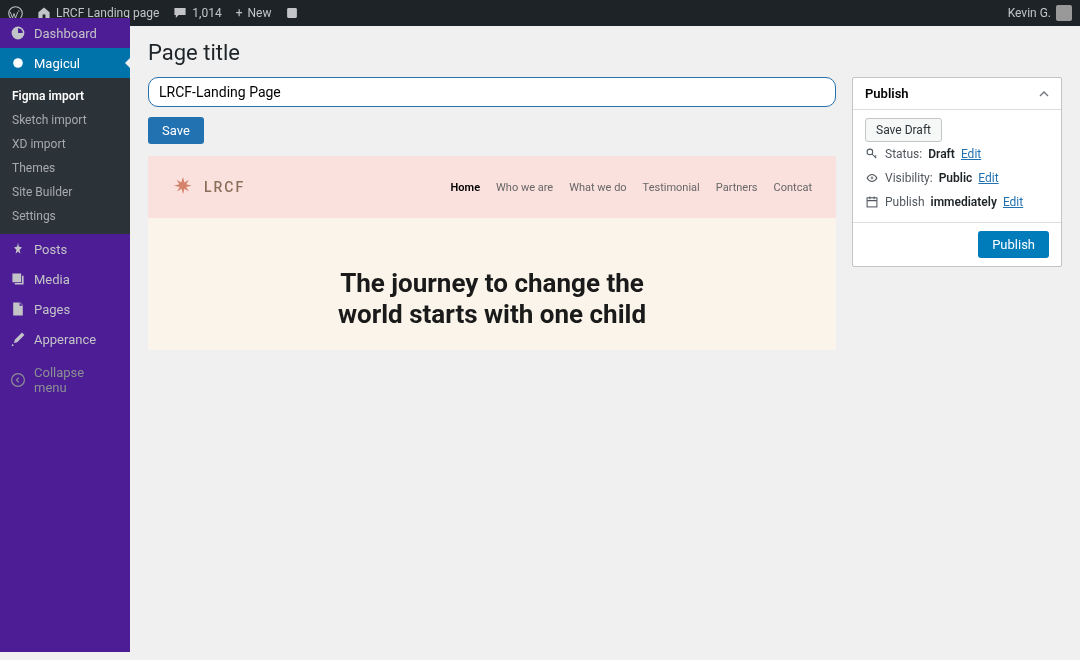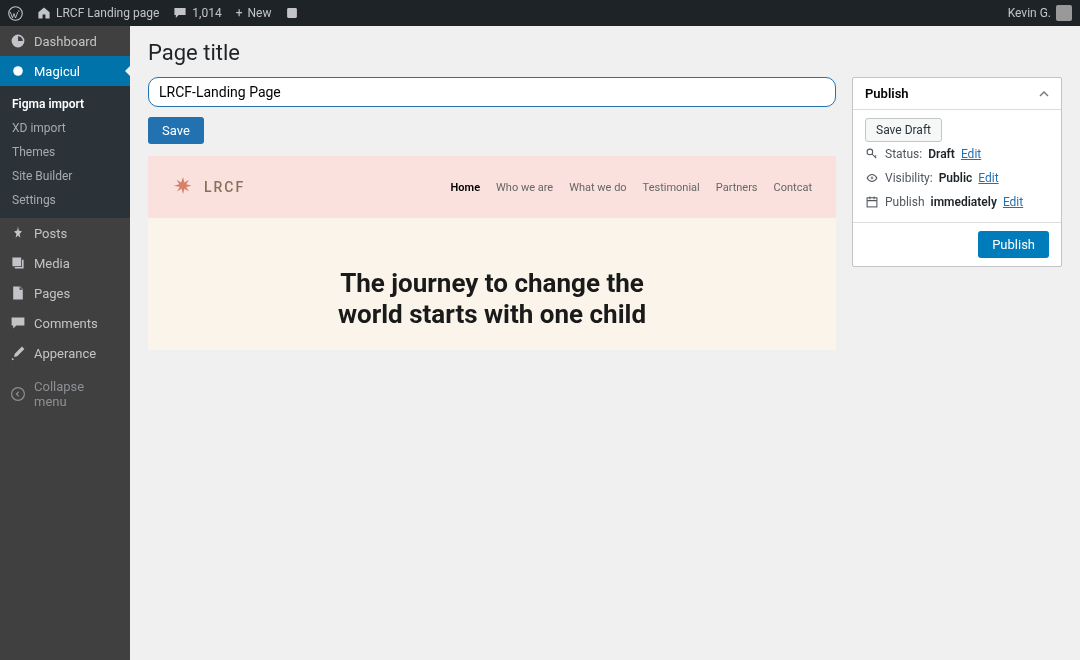--- a/index.html
+++ b/index.html
@@ -6,21 +6,21 @@
 body { background: #f0f0f1; width: 1080px; height: 660px; overflow: hidden; }
 
 
 .admin-bar { background: #1d2327; height: 26px; display: flex; align-items: center; padding: 0 8px; color: #c3c4c7; font-size: 12px; }
 .admin-bar-left { display: flex; align-items: center; gap: 14px; flex: 1; }
 .admin-bar-item { display: flex; align-items: center; gap: 5px; cursor: pointer; }
 .admin-bar-right { display: flex; align-items: center; gap: 6px; }
 .avatar-sm { width: 16px; height: 16px; background: #999; border-radius: 2px; }
 
 
-.sidebar { position: absolute; top: 26px; left: 0; width: 130px; height: 634px; background: #404040; color: #c3c4c7; font-size: 13px; }
+.sidebar { position: absolute; top: 18px; left: 0; width: 130px; height: 634px; background: #4c1d95; color: #c3c4c7; font-size: 13px; }
 .side-item { display: flex; align-items: center; gap: 8px; padding: 7px 10px; cursor: pointer; }
 .side-item.active { background: #0073aa; color: #fff; position: relative; }
 .side-item.active::after { content: ''; position: absolute; right: 0; top: 50%; transform: translateY(-50%); border: 5px solid transparent; border-right-color: #f0f0f1; }
 .side-sub { background: #2c3338; padding: 6px 0; }
 .side-sub-item { padding: 5px 12px; font-size: 12px; cursor: pointer; color: #a7aaad; }
 .side-sub-item.bold { color: #fff; font-weight: 600; }
 .side-icon { width: 16px; height: 16px; display: flex; align-items: center; justify-content: center; fill: currentColor; }
 
 
 .main { position: absolute; top: 26px; left: 130px; right: 0; bottom: 0; padding: 14px 18px; overflow: hidden; }
@@ -115,20 +115,21 @@
   <div class="side-item active">
     <span class="side-icon">
         <svg viewBox="0 0 20 20" width="16" height="16">
           <circle cx="10" cy="10" r="6" fill="#fff"></circle>
         </svg>
       </span>
     <span>Magicul</span>
   </div>
   <div class="side-sub">
     <div class="side-sub-item bold">Figma import</div>
+    <div class="side-sub-item">Sketch import</div>
     <div class="side-sub-item">XD import</div>
     <div class="side-sub-item">Themes</div>
     <div class="side-sub-item">Site Builder</div>
     <div class="side-sub-item">Settings</div>
   </div>
   <div class="side-item">
     <span class="side-icon">
         <svg viewBox="0 0 20 20" width="16" height="16">
           <path d="M10 2l1 5 4 1-3 3 1 5-3-3-3 3 1-5-3-3 4-1z"></path>
         </svg>
@@ -143,28 +144,20 @@
       </span>
     <span>Media</span>
   </div>
   <div class="side-item">
     <span class="side-icon">
         <svg viewBox="0 0 20 20" width="16" height="16">
           <path d="M4 2h9l3 3v13H4zM12 2v4h4"></path>
         </svg>
       </span>
     <span>Pages</span>
-  </div>
-  <div class="side-item">
-    <span class="side-icon">
-        <svg viewBox="0 0 20 20" width="16" height="16">
-          <path d="M2 3h16v10H8l-4 4v-4H2z"></path>
-        </svg>
-      </span>
-    <span>Comments</span>
   </div>
   <div class="side-item">
     <span class="side-icon">
         <svg viewBox="0 0 20 20" width="16" height="16">
           <path d="M15 2l3 3-9 9-4 1 1-4zM3 16l-1 3 3-1z"></path>
         </svg>
       </span>
     <span>Apperance</span>
   </div>
   <div class="side-item" style="margin-top:4px;color:#8c8f94">

